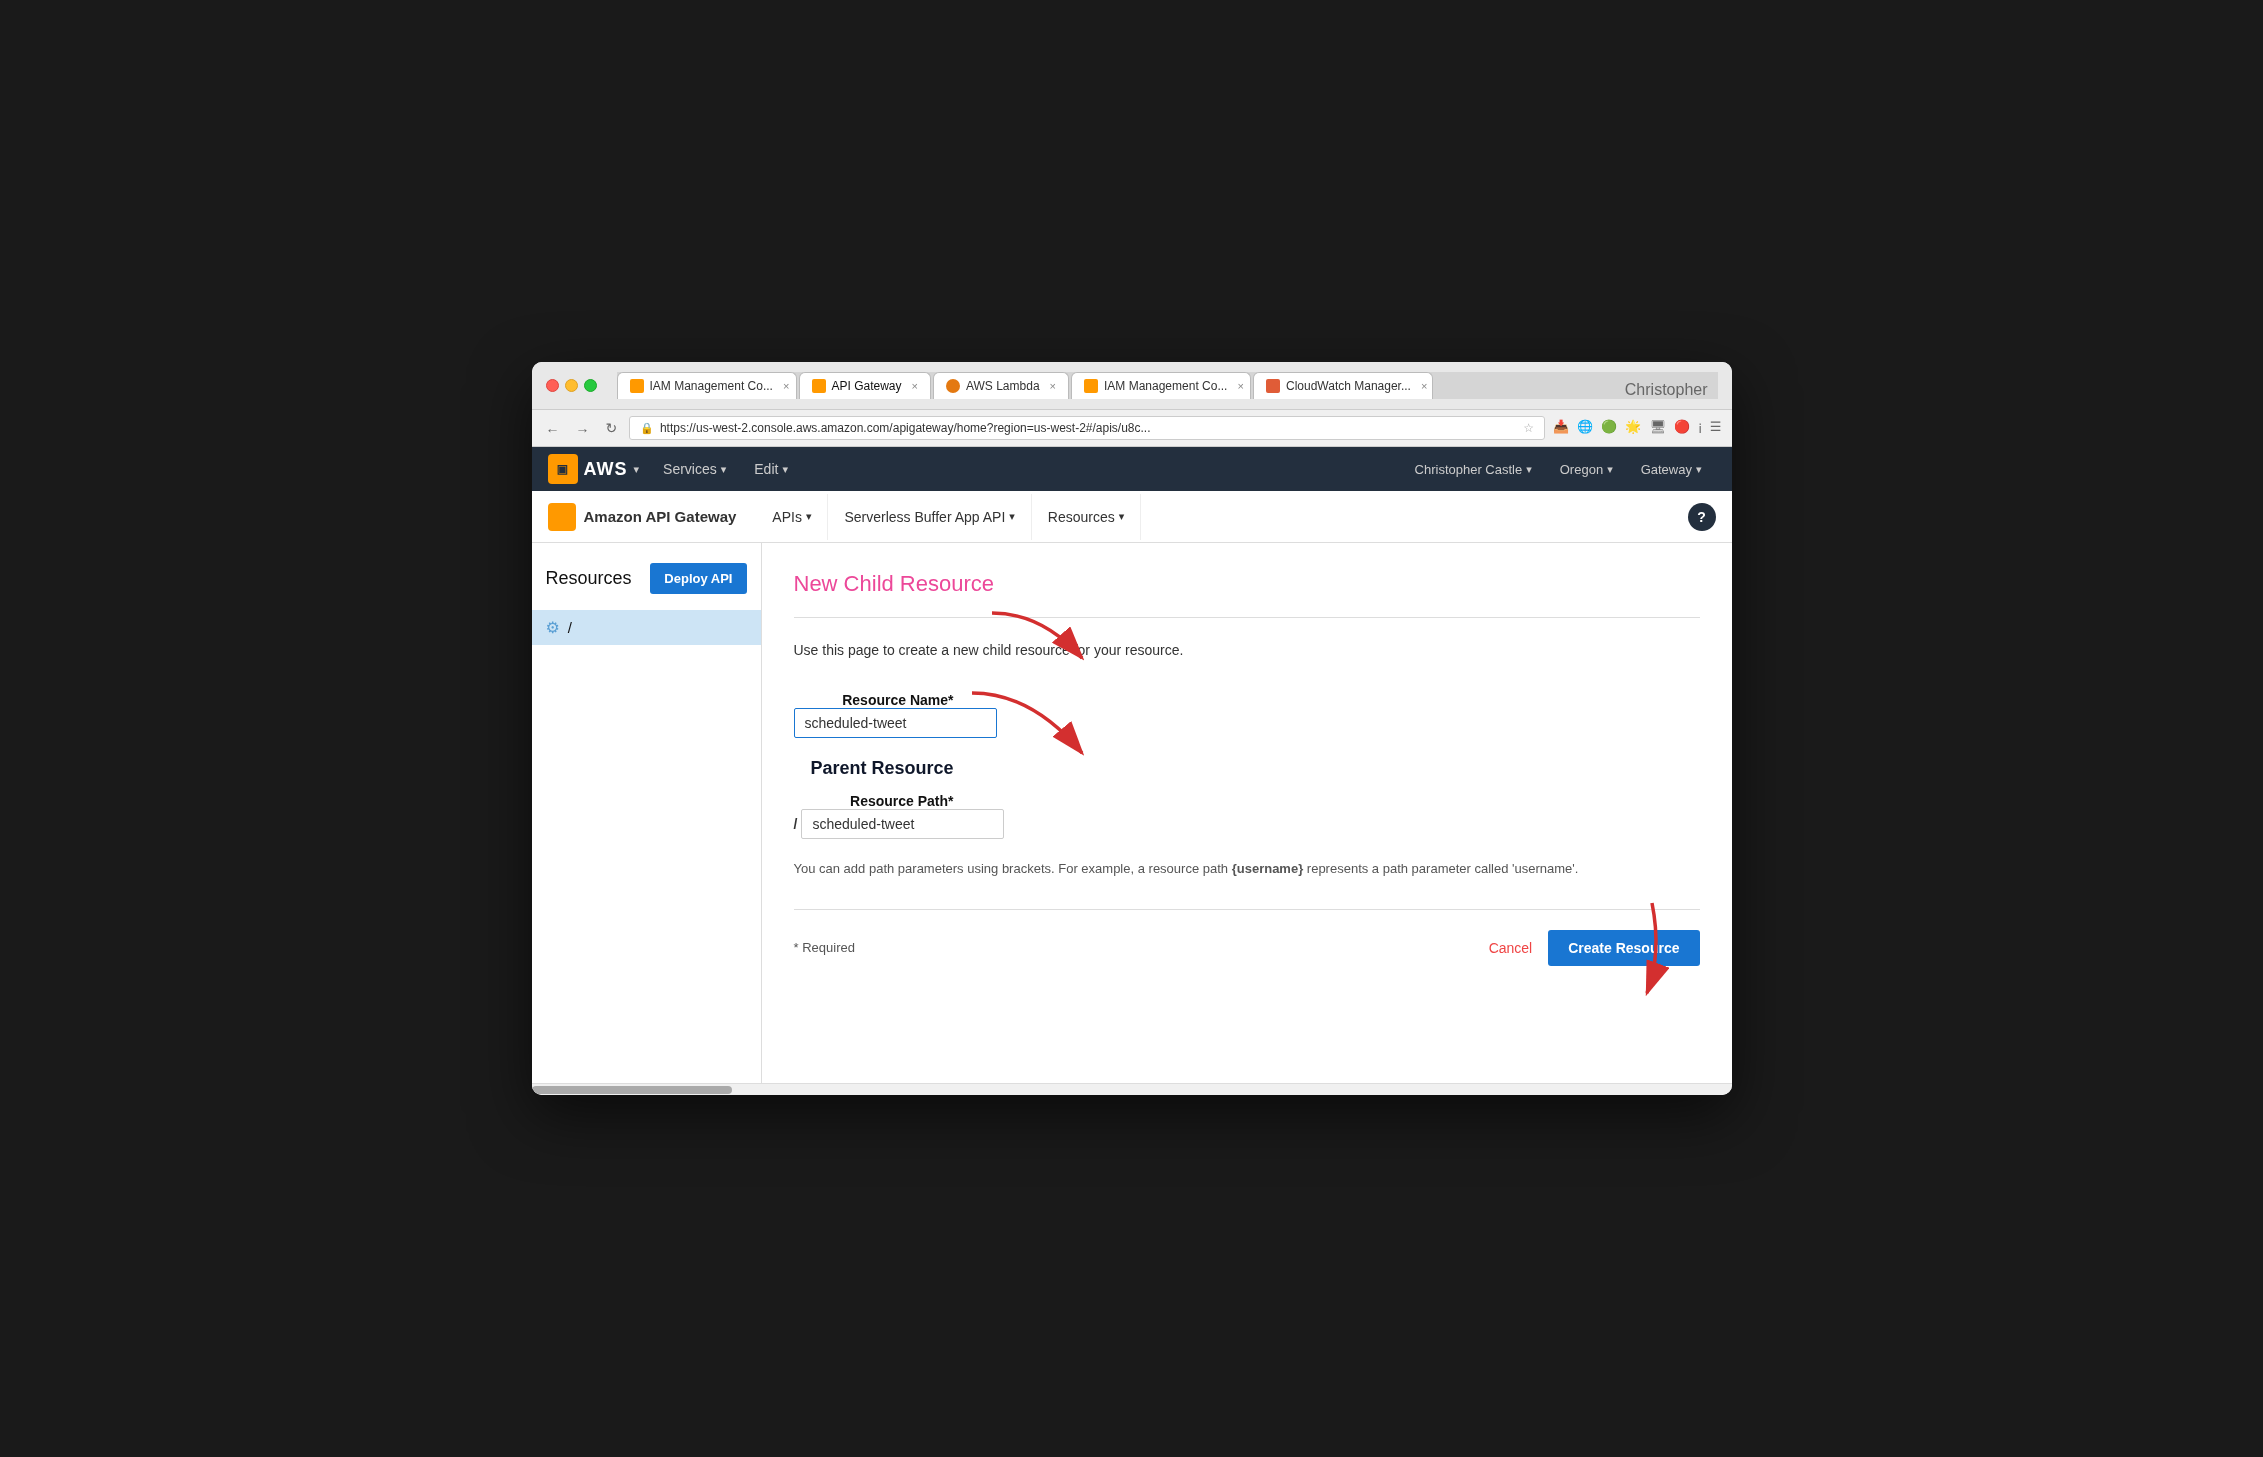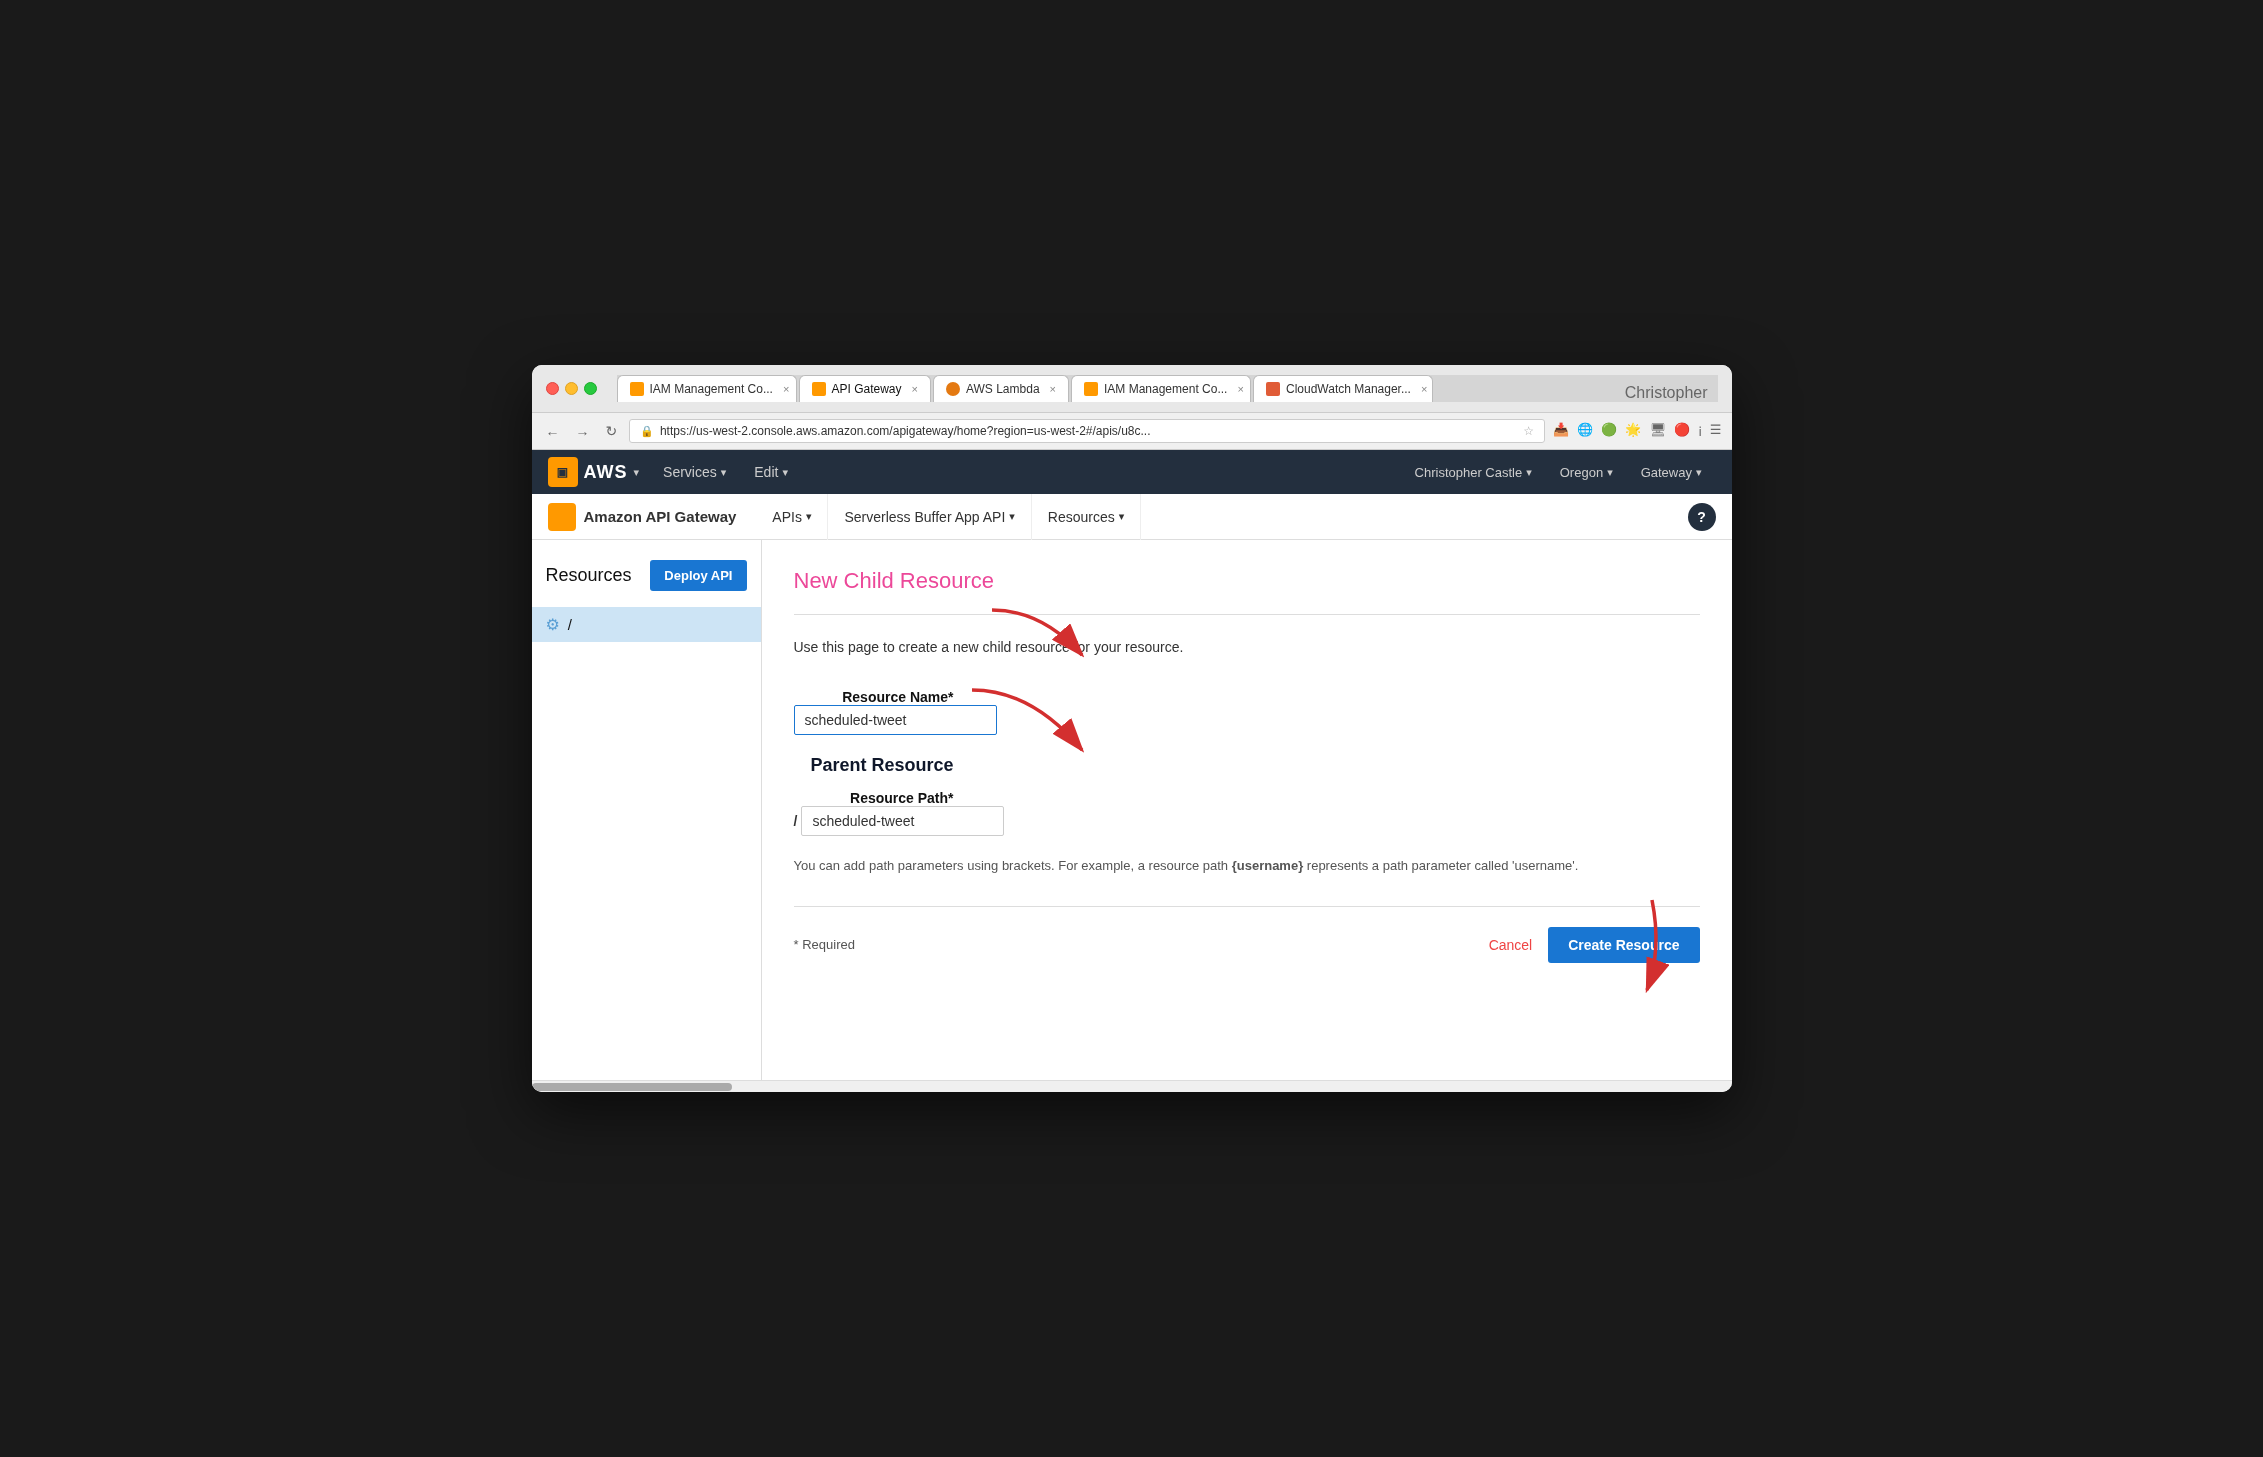--- a/index.html
+++ b/index.html
@@ -163,21 +163,21 @@
       align-items: center;
     }
     .aws-nav-right .aws-nav-item { font-size: 13px; text-align: right; }
     
     .aws-subnav {
       background: #fff;
       border-bottom: 1px solid #ddd;
       display: flex;
       align-items: center;
       padding: 0 16px;
-      height: 46px;
+      height: 52px;
       gap: 0;
     }
     .subnav-logo {
       display: flex;
       align-items: center;
       gap: 8px;
       margin-right: 20px;
       font-size: 15px;
       font-weight: 600;
       color: #333;

